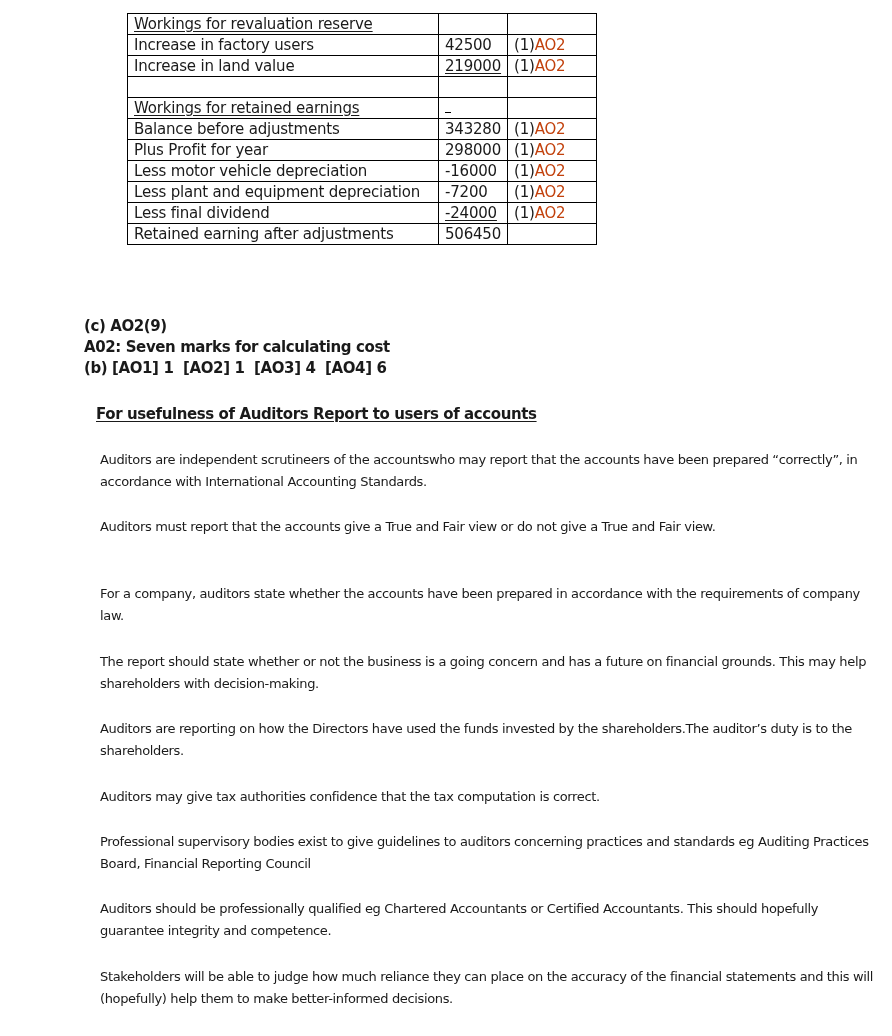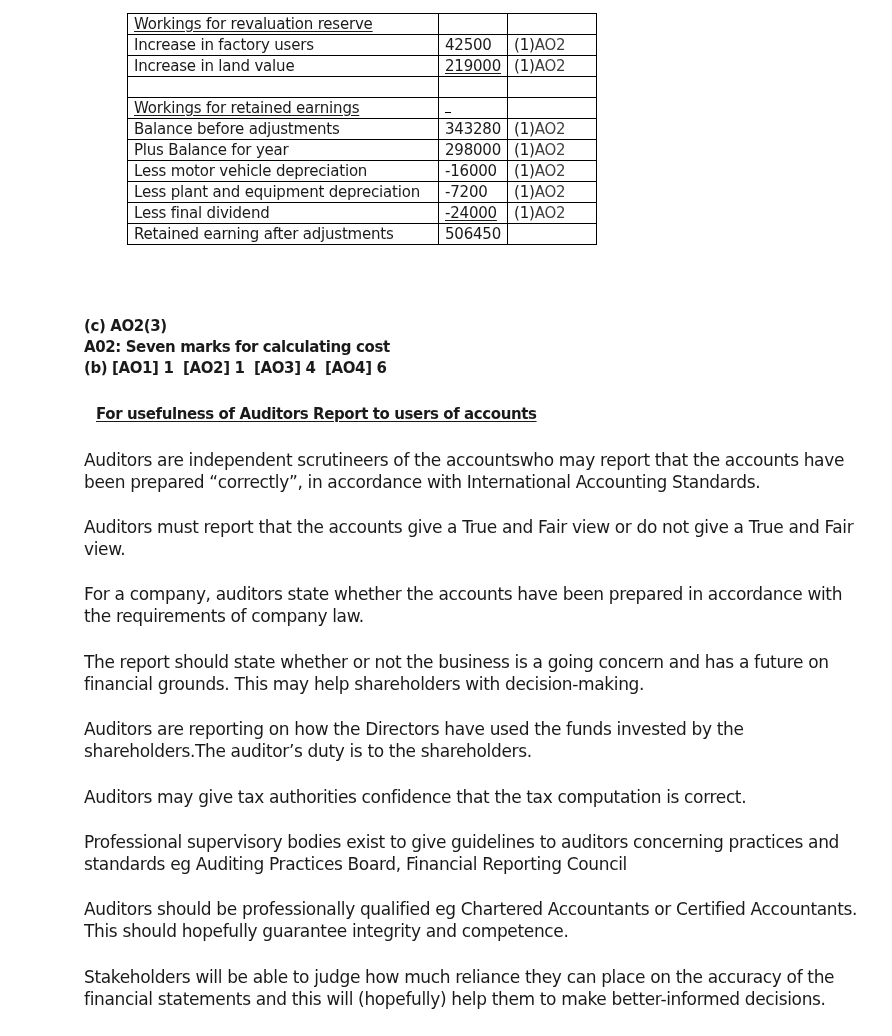--- a/index.html
+++ b/index.html
@@ -5,26 +5,26 @@
     html, body { margin: 0; padding: 0; background: #ffffff; }
     body { width: 892px; height: 1036px; position: relative; overflow: hidden;
            font-family: "DejaVu Sans", sans-serif; color: #1a1a1a; }
     .tbl { position: absolute; left: 127px; top: 13px; border-collapse: collapse;
            font-size: 15px; line-height: 20px; letter-spacing: -0.2px; }
     .tbl td { border: 1px solid #000; padding: 0 6px; height: 20px; white-space: nowrap; vertical-align: middle; }
     .tbl td.c1 { width: 298px; }
     .tbl td.c2 { width: 54px; }
     .tbl td.c3 { width: 76px; }
     .ul { text-decoration: underline; text-underline-offset: 2px; }
-    .red { color: #404040; }
+    .red { color: #c2410c; }
     .dash { display: inline-block; width: 6px; border-bottom: 1px solid #000; margin-right: 23px; height: 12px; }
     .marks { position: absolute; left: 84px; top: 316px; font-weight: bold; font-size: 15px; line-height: 21px; letter-spacing: -0.4px; }
     .marks div { white-space: pre; }
     .heading { position: absolute; left: 96px; top: 405px; font-weight: bold; font-size: 15px; letter-spacing: -0.4px; text-decoration: underline; text-underline-offset: 2px; }
-    .para { position: absolute; left: 84px; width: 780px; font-size: 17px; line-height: 22px; letter-spacing: -0.35px; }
+    .para { position: absolute; left: 100px; width: 780px; font-size: 13px; line-height: 22px; letter-spacing: -0.35px; }
   </style>
 </head>
 <body>
 
 <table class="tbl">
   <tbody>
       <tr>
     <td class="c1"><span class="ul">Workings for revaluation reserve</span></td>
     <td class="c2"></td>
         <td class="c3"></td>
@@ -48,21 +48,21 @@
     <td class="c1"><span class="ul">Workings for retained earnings</span></td>
     <td class="c2"><span class="dash"></span></td>
         <td class="c3"></td>
   </tr>
   <tr>
     <td class="c1">Balance before adjustments</td>
     <td class="c2">343280</td>
     <td class="c3"><span>(1)</span><span class="red">AO2</span></td>
   </tr>
   <tr>
-    <td class="c1">Plus Balance for year</td>
+    <td class="c1">Plus Profit for year</td>
     <td class="c2">298000</td>
     <td class="c3"><span>(1)</span><span class="red">AO2</span></td>
   </tr>
   <tr>
     <td class="c1">Less motor vehicle depreciation</td>
     <td class="c2">-16000</td>
     <td class="c3"><span>(1)</span><span class="red">AO2</span></td>
   </tr>
   <tr>
     <td class="c1">Less plant and equipment depreciation</td>
@@ -76,21 +76,21 @@
   </tr>
   <tr>
     <td class="c1">Retained earning after adjustments</td>
     <td class="c2">506450</td>
     <td class="c3"></td>
   </tr>
 </tbody>
   </table>
 
 <div class="marks">
-  <div>(c) AO2(3)</div>
+  <div>(c) AO2(9)</div>
   <div>A02: Seven marks for calculating cost</div>
   <div>(b) [AO1] 1  [AO2] 1  [AO3] 4  [AO4] 6</div>
 </div>
 
 <div class="heading">For usefulness of Auditors Report to users of accounts</div>
 
 <div class="para" style="top:449px">Auditors are independent scrutineers of the accountswho may report that the accounts have been prepared “correctly”, in accordance with International Accounting Standards.</div>
 <div class="para" style="top:516px">Auditors must report that the accounts give a True and Fair view or do not give a True and Fair view.</div>
 <div class="para" style="top:583px">For a company, auditors state whether the accounts have been prepared in accordance with the requirements of company law.</div>
 <div class="para" style="top:651px">The report should state whether or not the business is a going concern and has a future on financial grounds. This may help shareholders with decision-making.</div>

